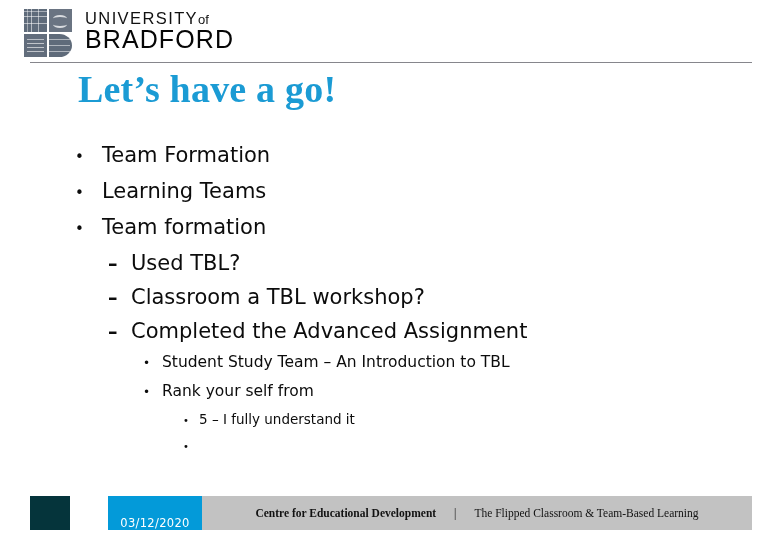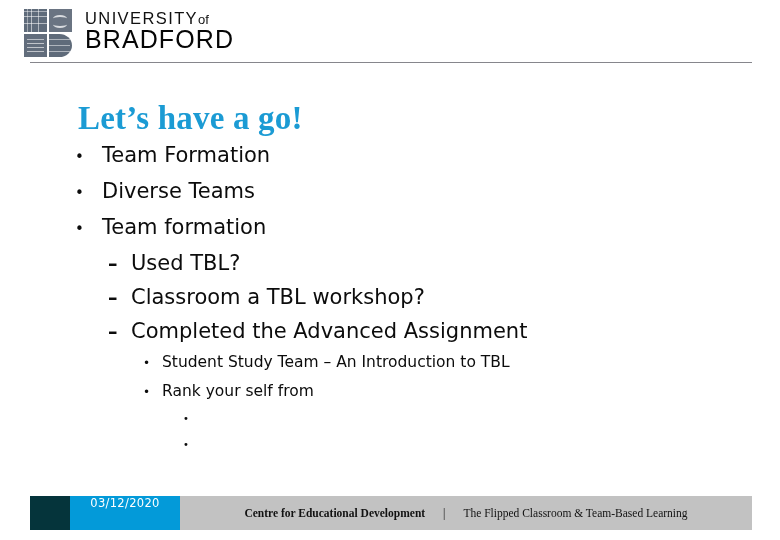--- a/index.html
+++ b/index.html
@@ -131,24 +131,24 @@
     top: 62px;
     width: 722px;
     height: 1px;
     background: #86868c;
   }
 
   
   #slide-title {
     position: absolute;
     left: 78px;
-    top: 100px;
+    top: 67px;
     font-family: "Liberation Serif", serif;
     font-weight: bold;
-    font-size: 33px;
+    font-size: 38px;
     color: #1b9bd4;
     letter-spacing: .2px;
     white-space: nowrap;
   }
 
   
   #body-list {
     position: absolute;
     left: 0;
     top: 138px;
@@ -211,26 +211,27 @@
     height: 34px;
     display: flex;
     align-items: stretch;
   }
   #footer-block-dark {
     width: 40px;
     background: #05343b;
     flex: 0 0 auto;
   }
   #footer-block-date {
-    width: 110px;
+    width: 94px;
     background: #039ad9;
     flex: 0 0 auto;
     display: flex;
-    align-items: flex-start;
+    align-items: flex-end;
     justify-content: center;
+    margin-left: 38px;
   }
   #footer-date-text {
     color: #ffffff;
     font-size: 11.5px;
     font-family: "DejaVu Sans", sans-serif;
     letter-spacing: .3px;
   }
   #footer-bar {
     flex: 1 1 auto;
     background: #c2c2c2;
@@ -273,21 +274,21 @@
 
 <div id="body-list">
 
   <div class="lvl lvl1">
     <span class="bullet">•</span>
     <span class="txt">Team Formation</span>
   </div>
 
   <div class="lvl lvl1">
     <span class="bullet">•</span>
-    <span class="txt">Diverse Teams</span>
+    <span class="txt">Learning Teams</span>
   </div>
 
   <div class="lvl lvl1">
     <span class="bullet">•</span>
     <span class="txt">Team formation</span>
   </div>
 
   <div class="lvl lvl2">
     <span class="bullet">–</span>
     <span class="txt">Used TBL?</span>
@@ -308,20 +309,21 @@
     <span class="txt">Student Study Team – An Introduction to TBL</span>
   </div>
 
   <div class="lvl lvl3">
     <span class="bullet">•</span>
     <span class="txt">Rank your self from</span>
   </div>
 
   <div class="lvl lvl4">
     <span class="bullet">•</span>
+    <span class="txt">5 – I fully understand it</span>
   </div>
 
 
   <div class="lvl lvl4">
     <span class="bullet">•</span>
   </div>
 
 </div>
 
 <div id="footer">

